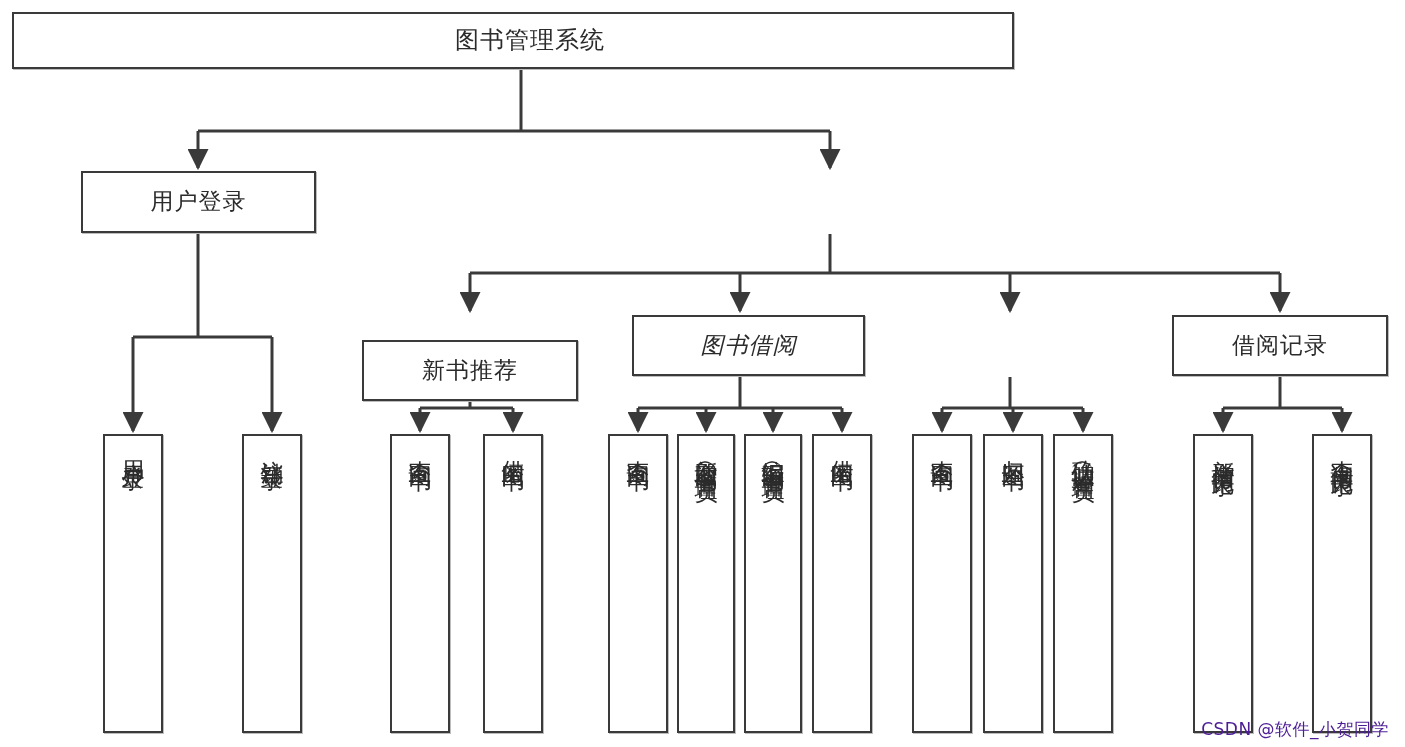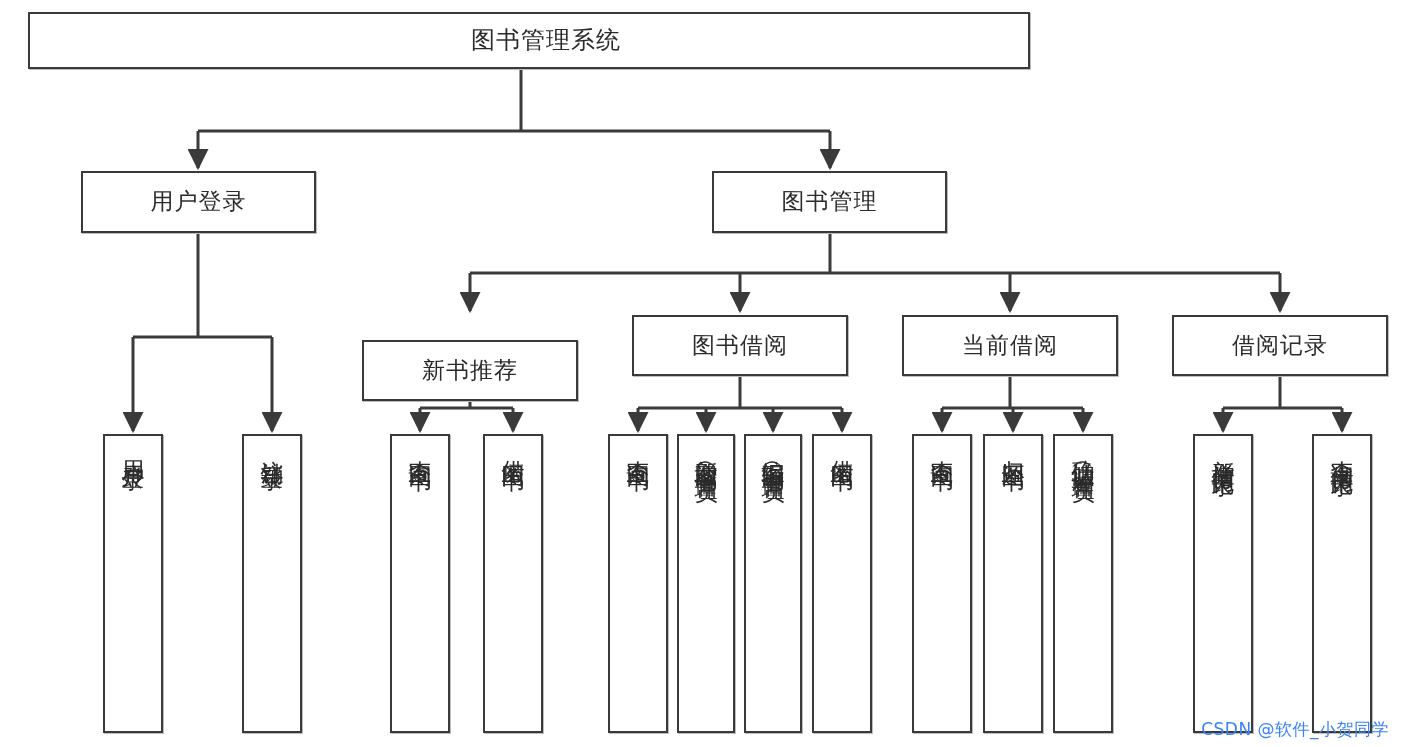--- a/index.html
+++ b/index.html
@@ -59,21 +59,21 @@
     line-height: 1.18;
     letter-spacing: 3px;
     color: #2b2b2b;
     white-space: nowrap;
   }
   .watermark {
     position: absolute;
     right: 16px;
     bottom: 6px;
     font-size: 17px;
-    color: #3b82f6;
+    color: #4c1d95;
     letter-spacing: 0.5px;
     z-index: 3;
     white-space: nowrap;
   }
 </style>
 </head>
 <body>
 
 <div id="canvas">
 
@@ -121,28 +121,26 @@
       <path d="M 1083 408 L 1083 431" marker-end="url(#arrow)"></path>
 
       <path d="M 1280 377 L 1280 408"></path>
       <path d="M 1223 408 L 1342 408"></path>
       <path d="M 1223 408 L 1223 431" marker-end="url(#arrow)"></path>
       <path d="M 1342 408 L 1342 431" marker-end="url(#arrow)"></path>
 
     </g>
   </svg>
 
-  <div class="node horiz root" style="left:28px; top:12px; width:1002px; height:57px;padding-left:34px;">图书管理系统</div>
+  <div class="node horiz root" style="left:12px; top:12px; width:1002px; height:57px;padding-left:34px;">图书管理系统</div>
 
   <div class="node horiz" style="left:81px; top:171px; width:235px; height:62px;">用户登录</div>
-  <div class="node horiz" style="left:712px; top:171px; width:235px; height:62px;">图书管理</div>
 
   <div class="node horiz" style="left:362px; top:315px; width:216px; height:61px;margin-top:25px;">新书推荐</div>
-  <div class="node horiz" style="left:632px; top:315px; width:216px; height:61px;">图书借阅</div>
-  <div class="node horiz" style="left:902px; top:315px; width:216px; height:61px;">当前借阅</div>
+  <div class="node horiz" style="left:632px; top:315px; width:233px; height:61px;font-style:italic;">图书借阅</div>
   <div class="node horiz" style="left:1172px; top:315px; width:216px; height:61px;font-family:Liberation Serif, serif;">借阅记录</div>
 
   <div class="node leaf" style="left:103px; top:434px; width:60px; height:299px;">
     <span class="vtext">用户登录</span>
   </div>
   <div class="node leaf" style="left:242px; top:434px; width:60px; height:299px;">
     <span class="vtext">注销登录</span>
   </div>
 
   <div class="node leaf" style="left:390px; top:434px; width:60px; height:299px;">

